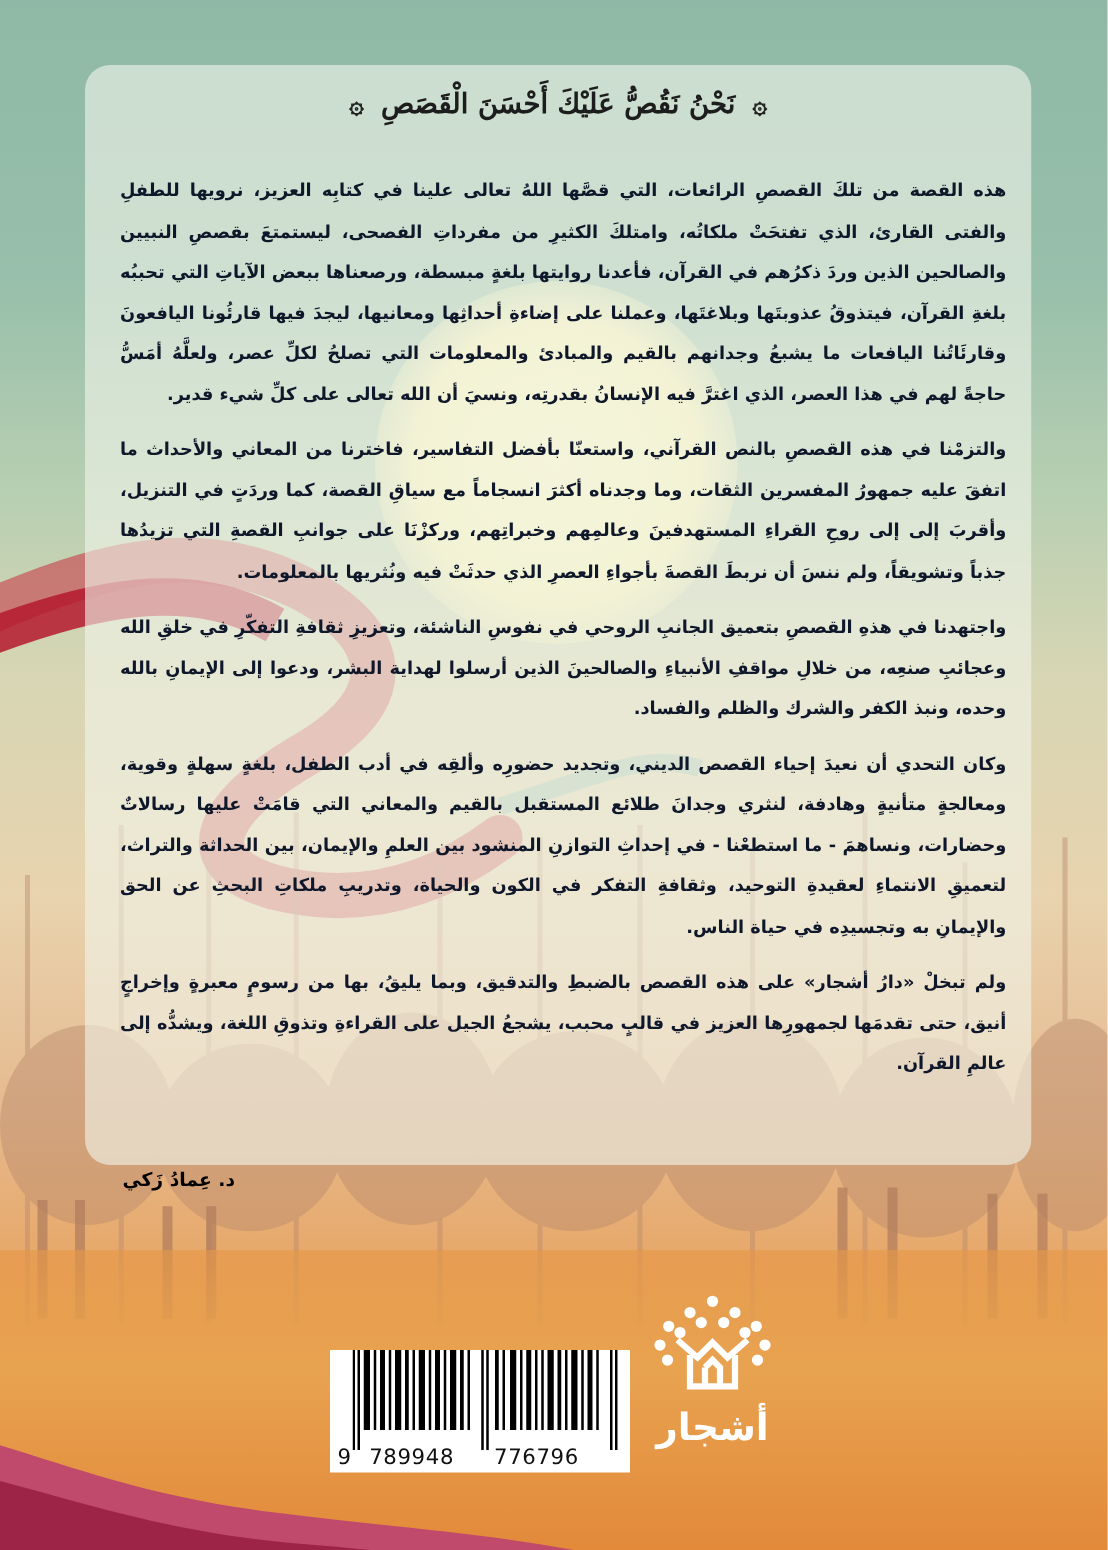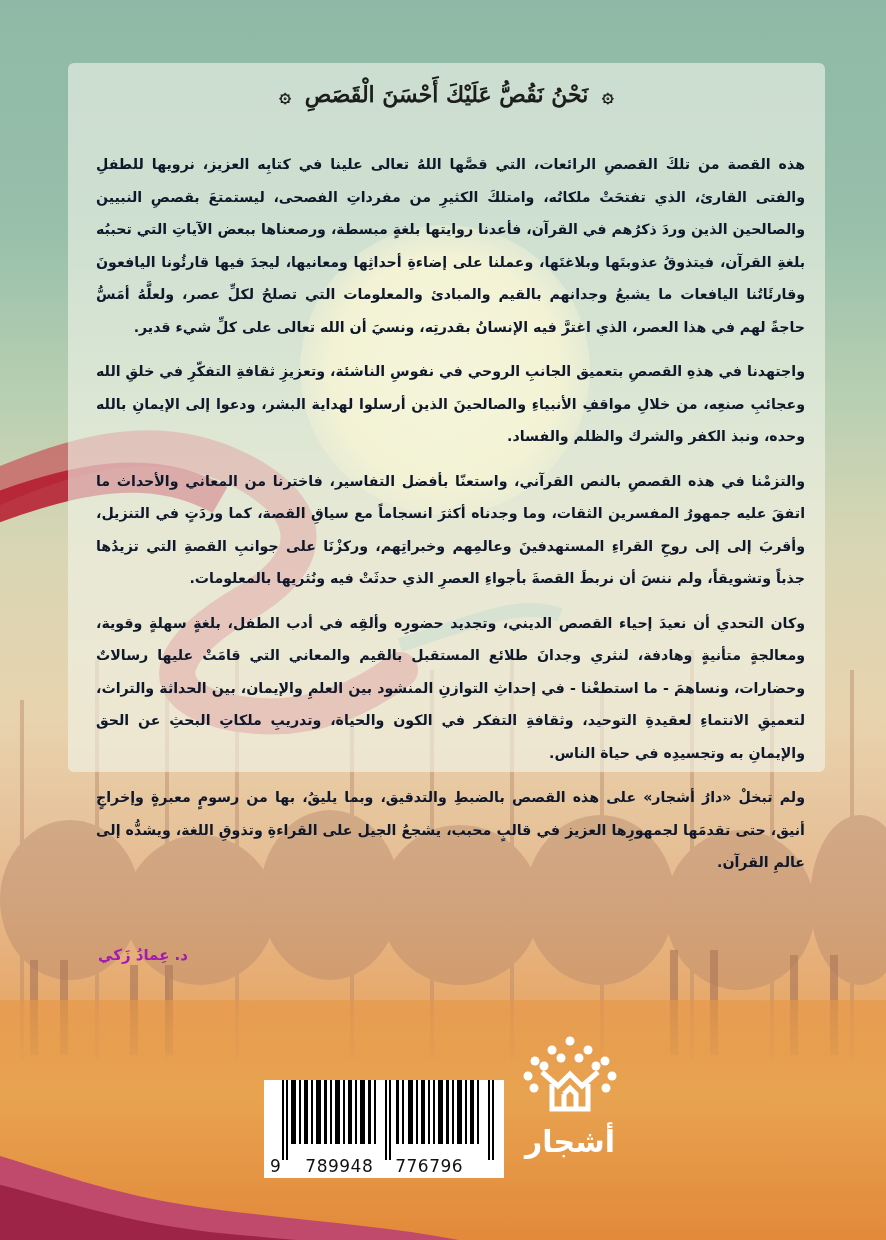--- a/index.html
+++ b/index.html
@@ -19,40 +19,40 @@
   .ribbon { position:absolute; left:0; top:430px; width:886px; height:330px; }
   .riders { position:absolute; left:0; top:620px; width:886px; height:440px; }
   .ground {
     position:absolute; left:0; top:1000px; width:886px; height:240px;
     background: linear-gradient(180deg, rgba(230,150,70,0.6) 0%, #e8a350 40%, #e2893a 100%);
   }
   .cloth {
     position:absolute; left:-40px; top:1135px; width:700px; height:160px;
   }
   .card {
-    position:absolute; left:68px; top:63px; width:757px; height:709px;
-    border-radius:6px;
+    position:absolute; left:68px; top:52px; width:757px; height:880px;
+    border-radius:20px;
     background: rgba(240,243,232,0.62);
   }
   .verse {
     position:absolute; left:0; right:0; top:18px; text-align:center;
     font-family:"DejaVu Serif", serif; font-size:22px; font-weight:bold; color:#1d1d1d;
     direction:rtl;
   }
   .verse .orn { font-size:20px; color:#222; margin:0 6px; }
   .body-text {
     position:absolute; left:28px; right:20px; top:85px;
     direction:rtl; text-align:justify; text-align-last:right;
     font-family:"DejaVu Sans", sans-serif; font-weight:bold;
     font-size:14.2px; line-height:32.5px; color:#0f172a;
   }
   .body-text p { margin:0 0 12px 0; }
   .signature {
     position:absolute; left:30px; top:883px; direction:rtl;
-    font-family:"DejaVu Sans", sans-serif; font-weight:bold; font-size:15px; color:#a21caf;
+    font-family:"DejaVu Sans", sans-serif; font-weight:bold; font-size:15px; color:#000000;
   }
   .barcode {
     position:absolute; left:264px; top:1080px; width:240px; height:98px;
     background:#fff;
   }
   .barcode .bars { position:absolute; left:18px; top:0; width:214px; height:80px; }
   .barcode .digits {
     position:absolute; left:6px; bottom:2px; right:6px;
     font-family:"DejaVu Sans", sans-serif; font-size:17px; color:#111;
     display:flex; gap:14px; letter-spacing:0.5px;
@@ -114,22 +114,22 @@
 
 <div class="card">
   <div class="verse">
     <span class="orn">۞</span>
     <span>نَحْنُ نَقُصُّ عَلَيْكَ أَحْسَنَ الْقَصَصِ</span>
     <span class="orn">۞</span>
   </div>
 
   <div class="body-text">
     <p>هذه القصة من تلكَ القصصِ الرائعات، التي قصَّها اللهُ تعالى علينا في كتابِه العزيز، نرويها للطفلِ والفتى القارئ، الذي تفتحَتْ ملكاتُه، وامتلكَ الكثيرِ من مفرداتِ الفصحى، ليستمتعَ بقصصِ النبيين والصالحين الذين وردَ ذكرُهم في القرآن، فأعدنا روايتها بلغةٍ مبسطة، ورصعناها ببعض الآياتِ التي تحببُه بلغةِ القرآن، فيتذوقُ عذوبتَها وبلاغتَها، وعملنا على إضاءةِ أحداثِها ومعانيها، ليجدَ فيها قارئُونا اليافعونَ وقارئَاتُنا اليافعات ما يشبعُ وجدانهم بالقيم والمبادئ والمعلومات التي تصلحُ لكلِّ عصر، ولعلَّهُ أمَسُّ حاجةً لهم في هذا العصر، الذي اغترَّ فيه الإنسانُ بقدرتِه، ونسيَ أن الله تعالى على كلِّ شيء قدير.</p>
+    <p>والتزمْنا في هذه القصصِ بالنص القرآني، واستعنّا بأفضل التفاسير، فاخترنا من المعاني والأحداث ما اتفقَ عليه جمهورُ المفسرين الثقات، وما وجدناه أكثرَ انسجاماً مع سياقِ القصة، كما وردَتٍ في التنزيل، وأقربَ إلى إلى روحِ القراءِ المستهدفينَ وعالمِهم وخبراتِهم، وركزْنَا على جوانبِ القصةِ التي تزيدُها جذباً وتشويقاً، ولم ننسَ أن نربطَ القصةَ بأجواءِ العصرِ الذي حدثَتْ فيه ونُثريها بالمعلومات.</p>
     <p>واجتهدنا في هذهِ القصصِ بتعميق الجانبِ الروحي في نفوسِ الناشئة، وتعزيزِ ثقافةِ التفكّرِ في خلقِ الله وعجائبِ صنعِه، من خلالِ مواقفِ الأنبياءِ والصالحينَ الذين أرسلوا لهداية البشر، ودعوا إلى الإيمانِ بالله وحده، ونبذ الكفر والشرك والظلم والفساد.</p>
-    <p>والتزمْنا في هذه القصصِ بالنص القرآني، واستعنّا بأفضل التفاسير، فاخترنا من المعاني والأحداث ما اتفقَ عليه جمهورُ المفسرين الثقات، وما وجدناه أكثرَ انسجاماً مع سياقِ القصة، كما وردَتٍ في التنزيل، وأقربَ إلى إلى روحِ القراءِ المستهدفينَ وعالمِهم وخبراتِهم، وركزْنَا على جوانبِ القصةِ التي تزيدُها جذباً وتشويقاً، ولم ننسَ أن نربطَ القصةَ بأجواءِ العصرِ الذي حدثَتْ فيه ونُثريها بالمعلومات.</p>
     <p>وكان التحدي أن نعيدَ إحياء القصص الديني، وتجديد حضورِه وألقِه في أدب الطفل، بلغةٍ سهلةٍ وقوية، ومعالجةٍ متأنيةٍ وهادفة، لنثري وجدانَ طلائع المستقبل بالقيم والمعاني التي قامَتْ عليها رسالاتٌ وحضارات، ونساهمَ - ما استطعْنا - في إحداثِ التوازنِ المنشود بين العلمِ والإيمان، بين الحداثة والتراث، لتعميقِ الانتماءِ لعقيدةِ التوحيد، وثقافةِ التفكر في الكون والحياة، وتدريبِ ملكاتِ البحثِ عن الحق والإيمانِ به وتجسيدِه في حياة الناس.</p>
     <p>ولم تبخلْ «دارُ أشجار» على هذه القصص بالضبطِ والتدقيق، وبما يليقُ، بها من رسومٍ معبرةٍ وإخراجٍ أنيق، حتى تقدمَها لجمهورِها العزيز في قالبٍ محبب، يشجعُ الجيل على القراءةِ وتذوقِ اللغة، ويشدُّه إلى عالمِ القرآن.</p>
   </div>
 
   <div class="signature">د. عِمادُ زَكي</div>
 </div>
 
 <div class="barcode">
   <svg class="bars" viewBox="0 0 214 80" preserveAspectRatio="none">
     <g fill="#000">
@@ -164,22 +164,22 @@
       <rect x="175" y="0" width="5" height="64"></rect>
         <rect x="183" y="0" width="2" height="64"></rect>
       <rect x="188" y="0" width="4" height="64"></rect>
         <rect x="195" y="0" width="2" height="64"></rect>
       <rect x="206" y="0" width="2" height="80"></rect>
         <rect x="210" y="0" width="2" height="80"></rect>
     </g>
   </svg>
   <div class="digits">
     <span>9</span>
-    <span style="margin-left:10px">789948</span>
-    <span style="margin-left:8px">776796</span>
+    <span style="margin-left:0">789948</span>
+    <span style="margin-left:18px">776796</span>
   </div>
 </div>
 
 <div class="logo">
   <svg width="100" height="130" viewBox="0 0 100 130">
     <g fill="#ffffff">
       <circle cx="50" cy="7" r="4.5"></circle>
       <circle cx="32" cy="16" r="4.5"></circle>
         <circle cx="68" cy="16" r="4.5"></circle>
       <circle cx="15" cy="27" r="4.5"></circle>

